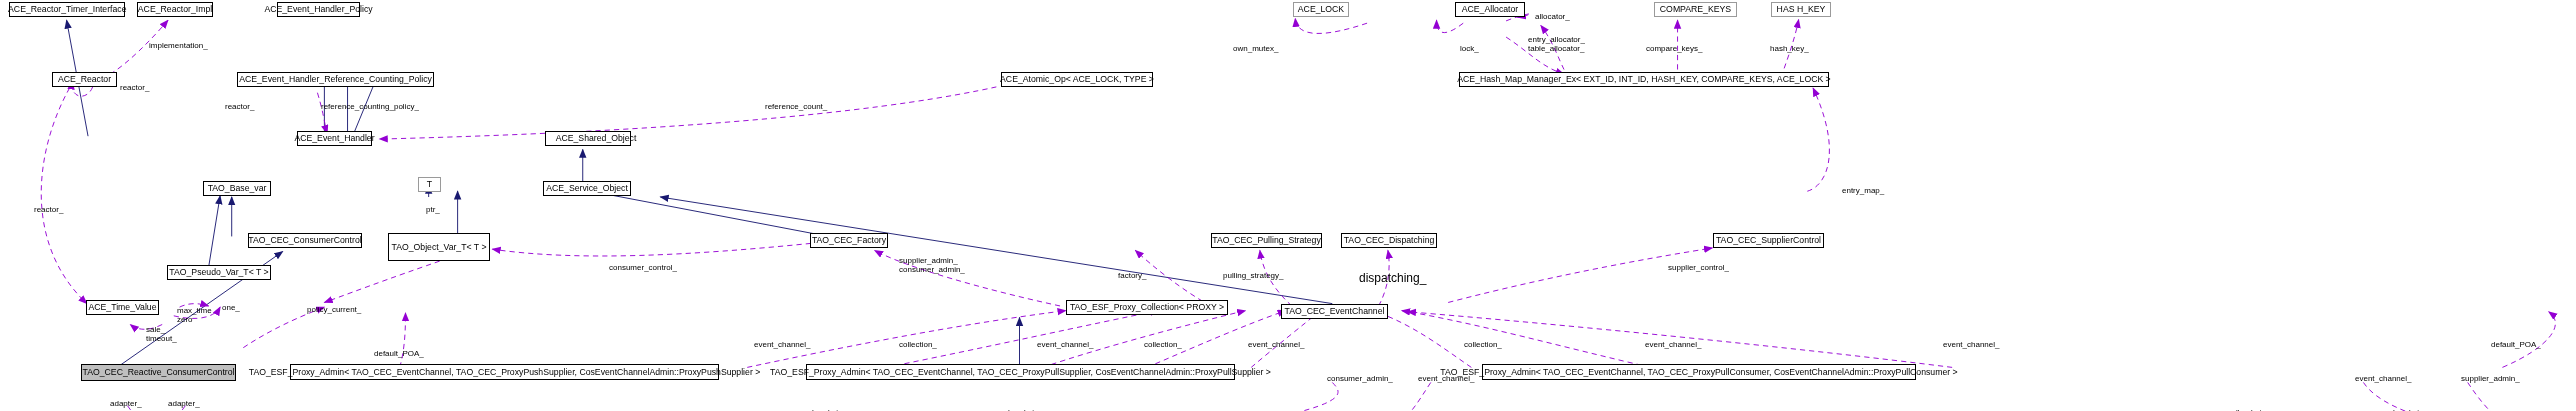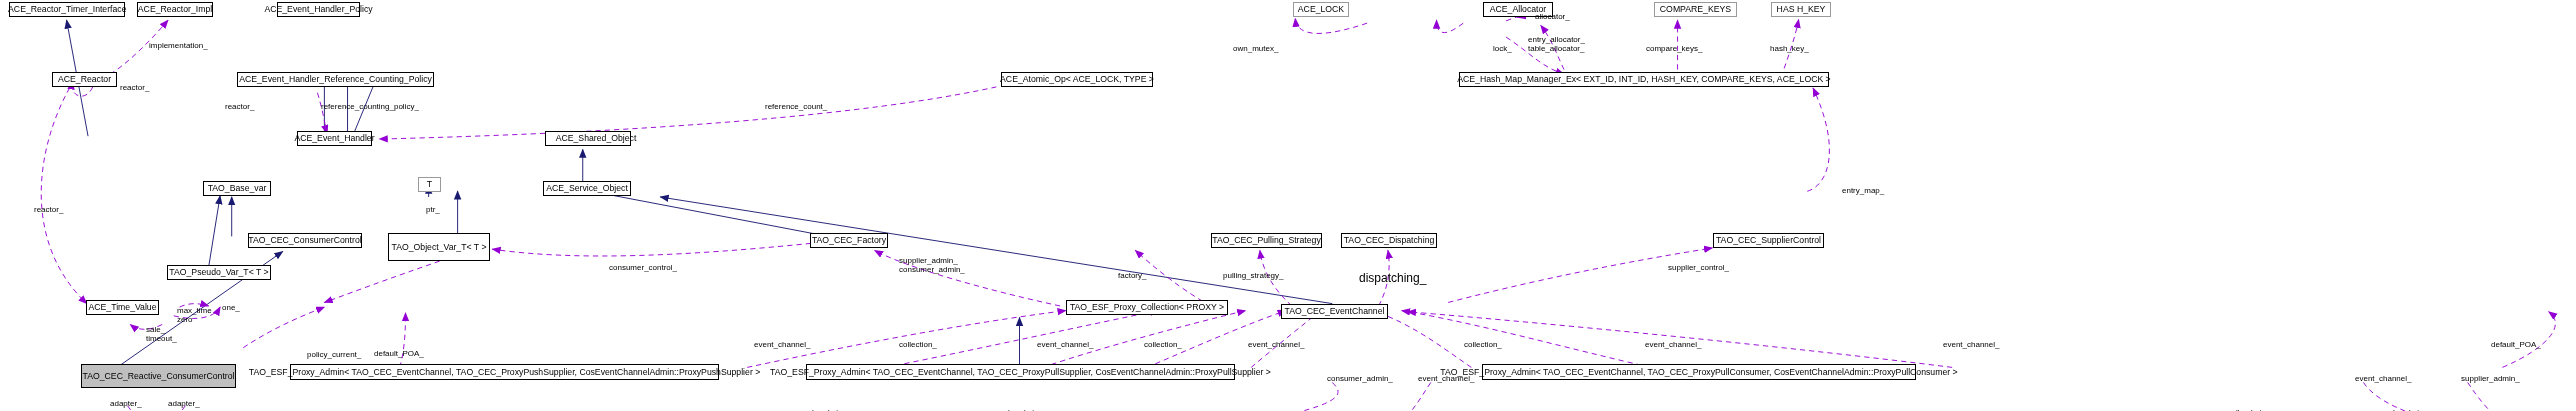--- a/index.html
+++ b/index.html
@@ -87,21 +87,21 @@
       <path d="M1390,716 C1500,726 1600,736 1700,740"></path>
       <path d="M1740,716 C1760,726 1780,736 1800,740"></path>
       <path d="M3860,716 C3980,726 4120,736 4250,740"></path>
       <path d="M4120,716 C4180,726 4240,736 4290,740"></path>
     </g>
   </svg>
 <div class="node cls" style="left: 9.3px; top: 1.7px; width: 116px; height: 15px; font-size: 8.7px;">ACE_Reactor_Timer_Interface</div>
     <div class="node cls" style="left: 137px; top: 1.7px; width: 76px; height: 15px; font-size: 8.7px;">ACE_Reactor_Impl</div>
     <div class="node cls" style="left: 277px; top: 1.7px; width: 83px; height: 15px; font-size: 8.7px;">ACE_Event_Handler_Policy</div>
     <div class="node tmpl" style="left: 1293px; top: 1.7px; width: 56px; height: 15px; font-size: 8.7px;">ACE_LOCK</div>
-    <div class="node cls" style="left: 1455px; top: 1.7px; width: 70px; height: 15px; font-size: 8.7px; margin-left: 28px;">ACE_Allocator</div>
+    <div class="node cls" style="left: 1455px; top: 1.7px; width: 70px; height: 15px; font-size: 8.7px;">ACE_Allocator</div>
     <div class="node tmpl" style="left: 1654px; top: 1.7px; width: 83px; height: 15px; font-size: 8.7px;">COMPARE_KEYS</div>
     <div class="node tmpl" style="left: 1771px; top: 1.7px; width: 60px; height: 15px; font-size: 8.7px;">HAS H_KEY</div>
     <div class="node cls" style="left: 52px; top: 72px; width: 65px; height: 15px; font-size: 8.7px;">ACE_Reactor</div>
     <div class="node cls" style="left: 237px; top: 72px; width: 197px; height: 15px; font-size: 8.7px;">ACE_Event_Handler_Reference_Counting_Policy</div>
     <div class="node cls" style="left: 1001px; top: 72px; width: 152px; height: 15px; font-size: 8.7px;">ACE_Atomic_Op&lt; ACE_LOCK, TYPE &gt;</div>
     <div class="node cls" style="left: 1459px; top: 72px; width: 370px; height: 15px; font-size: 8.7px;">ACE_Hash_Map_Manager_Ex&lt; EXT_ID, INT_ID, HASH_KEY, COMPARE_KEYS, ACE_LOCK &gt;</div>
     <div class="node cls" style="left: 297px; top: 131px; width: 75px; height: 15px; font-size: 8.7px;">ACE_Event_Handler</div>
     <div class="node cls" style="left: 545px; top: 131px; width: 86px; height: 15px; font-size: 8.7px; padding-left: 16px;">ACE_Shared_Object</div>
     <div class="node cls" style="left: 203px; top: 181px; width: 68px; height: 15px; font-size: 8.7px;">TAO_Base_var</div>
     <div class="node tmpl" style="left: 418px; top: 177px; width: 23px; height: 15px; font-size: 8.7px;">T</div>
@@ -109,47 +109,47 @@
     <div class="node cls" style="left: 248px; top: 233px; width: 114px; height: 15px; font-size: 8.7px;">TAO_CEC_ConsumerControl</div>
     <div class="node cls" style="left: 388px; top: 233px; width: 102px; height: 28px; font-size: 8.7px;">TAO_Object_Var_T&lt; T &gt;</div>
     <div class="node cls" style="left: 810px; top: 233px; width: 78px; height: 15px; font-size: 8.7px;">TAO_CEC_Factory</div>
     <div class="node cls" style="left: 1211px; top: 233px; width: 111px; height: 15px; font-size: 8.7px;">TAO_CEC_Pulling_Strategy</div>
     <div class="node cls" style="left: 1341px; top: 233px; width: 96px; height: 15px; font-size: 8.7px;">TAO_CEC_Dispatching</div>
     <div class="node cls" style="left: 1713px; top: 233px; width: 111px; height: 15px; font-size: 8.7px;">TAO_CEC_SupplierControl</div>
     <div class="node cls" style="left: 167px; top: 265px; width: 104px; height: 15px; font-size: 8.7px;">TAO_Pseudo_Var_T&lt; T &gt;</div>
     <div class="node cls" style="left: 1066px; top: 300px; width: 162px; height: 15px; font-size: 8.7px;">TAO_ESF_Proxy_Collection&lt; PROXY &gt;</div>
     <div class="node cls" style="left: 1281px; top: 304px; width: 107px; height: 15px; font-size: 8.7px;">TAO_CEC_EventChannel</div>
     <div class="node cls" style="left: 86px; top: 300px; width: 73px; height: 15px; font-size: 8.7px;">ACE_Time_Value</div>
-    <div class="node focus" style="left: 81px; top: 364px; width: 155px; height: 24px; font-size: 8.7px;">TAO_CEC_Reactive_ConsumerControl</div>
+    <div class="node focus" style="left: 81px; top: 364px; width: 155px; height: 17px; font-size: 8.7px;">TAO_CEC_Reactive_ConsumerControl</div>
     <div class="node cls" style="left: 290px; top: 364px; width: 429px; height: 16px; font-size: 8.7px;">TAO_ESF_Proxy_Admin&lt; TAO_CEC_EventChannel, TAO_CEC_ProxyPushSupplier, CosEventChannelAdmin::ProxyPushSupplier &gt;</div>
     <div class="node cls" style="left: 806px; top: 364px; width: 429px; height: 16px; font-size: 8.7px;">TAO_ESF_Proxy_Admin&lt; TAO_CEC_EventChannel, TAO_CEC_ProxyPullSupplier, CosEventChannelAdmin::ProxyPullSupplier &gt;</div>
     <div class="node cls" style="left: 1482px; top: 364px; width: 434px; height: 16px; font-size: 8.7px;">TAO_ESF_Proxy_Admin&lt; TAO_CEC_EventChannel, TAO_CEC_ProxyPullConsumer, CosEventChannelAdmin::ProxyPullConsumer &gt;</div>
     <div class="elabel" style="left: 149px; top: 42px; font-size: 8px;">implementation_</div>
     <div class="elabel" style="left: 1233px; top: 45px; font-size: 8px;">own_mutex_</div>
-    <div class="elabel" style="left: 1449px; top: 45px; font-size: 8px; padding-left: 44px;">lock_</div>
+    <div class="elabel" style="left: 1416px; top: 45px; font-size: 8px; padding-left: 44px;">lock_</div>
     <div class="elabel" style="left: 1535px; top: 12.7px; font-size: 8px;">allocator_</div>
     <div class="elabel" style="left: 1528px; top: 36px; font-size: 8px;">entry_allocator_
 table_allocator_</div>
     <div class="elabel" style="left: 1646px; top: 45px; font-size: 8px;">compare_keys_</div>
     <div class="elabel" style="left: 1770px; top: 45px; font-size: 8px;">hash_key_</div>
     <div class="elabel" style="left: 120px; top: 84px; font-size: 8px;">reactor_</div>
     <div class="elabel" style="left: 225px; top: 103px; font-size: 8px;">reactor_</div>
     <div class="elabel" style="left: 765px; top: 103px; font-size: 8px;">reference_count_</div>
     <div class="elabel" style="left: 1842px; top: 187px; font-size: 8px;">entry_map_</div>
     <div class="elabel" style="left: 321px; top: 103px; font-size: 8px;">reference_counting_policy_</div>
     <div class="elabel" style="left: 34px; top: 206px; font-size: 8px;">reactor_</div>
     <div class="elabel" style="left: 426px; top: 206px; font-size: 8px;">ptr_</div>
     <div class="elabel" style="left: 609px; top: 264px; font-size: 8px;">consumer_control_</div>
     <div class="elabel" style="left: 899px; top: 257px; font-size: 8px;">supplier_admin_
 consumer_admin_</div>
     <div class="elabel" style="left: 1118px; top: 272px; font-size: 8px;">factory_</div>
     <div class="elabel" style="left: 1223px; top: 272px; font-size: 8px;">pulling_strategy_</div>
     <div class="elabel" style="left: 1351px; top: 272px; font-size: 12px; padding-left: 8px;">dispatching_</div>
     <div class="elabel" style="left: 1668px; top: 264px; font-size: 8px;">supplier_control_</div>
-    <div class="elabel" style="left: 307px; top: 306px; font-size: 8px; margin-top: 45px;">policy_current_</div>
+    <div class="elabel" style="left: 307px; top: 306px; font-size: 8px;">policy_current_</div>
     <div class="elabel" style="left: 146px; top: 326px; font-size: 8px;">sale_
 timeout_</div>
     <div class="elabel" style="left: 177px; top: 307px; font-size: 8px;">max_time
 zero</div>
     <div class="elabel" style="left: 222px; top: 304px; font-size: 8px;">one_</div>
     <div class="elabel" style="left: 374px; top: 350px; font-size: 8px;">default_POA_</div>
     <div class="elabel" style="left: 754px; top: 341px; font-size: 8px;">event_channel_</div>
     <div class="elabel" style="left: 899px; top: 341px; font-size: 8px;">collection_</div>
     <div class="elabel" style="left: 1037px; top: 341px; font-size: 8px;">event_channel_</div>
     <div class="elabel" style="left: 1144px; top: 341px; font-size: 8px;">collection_</div>

